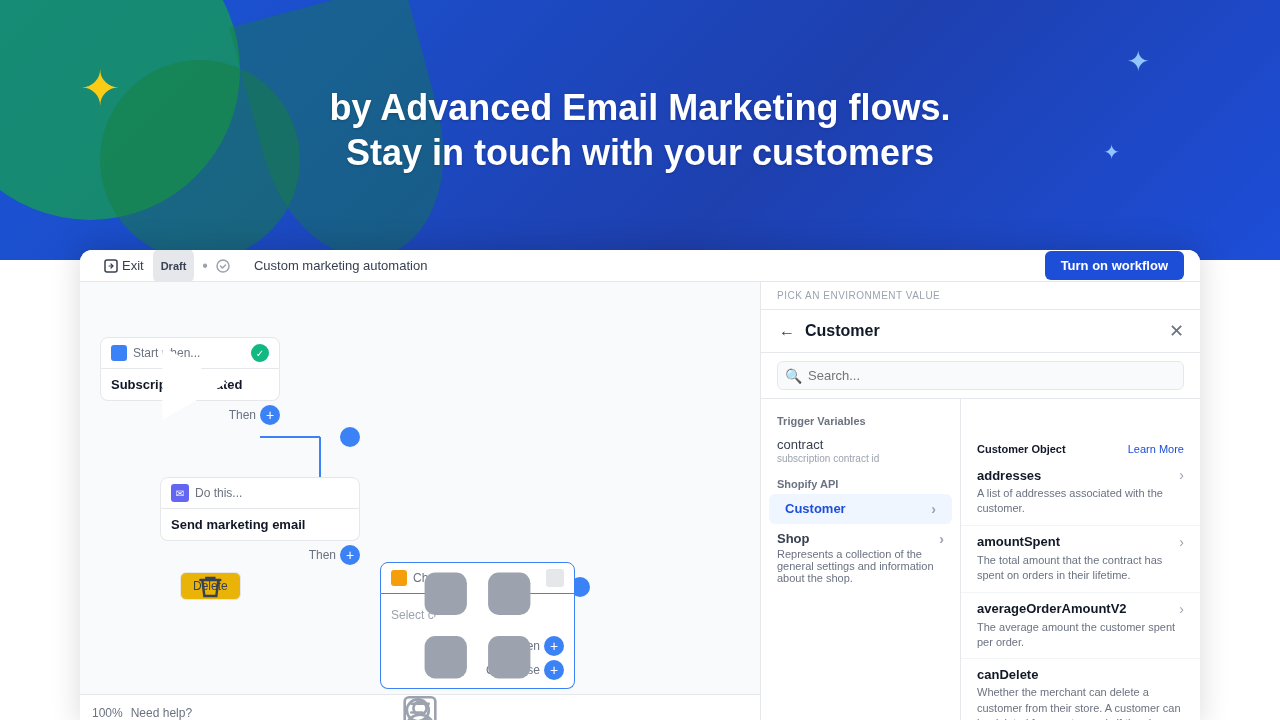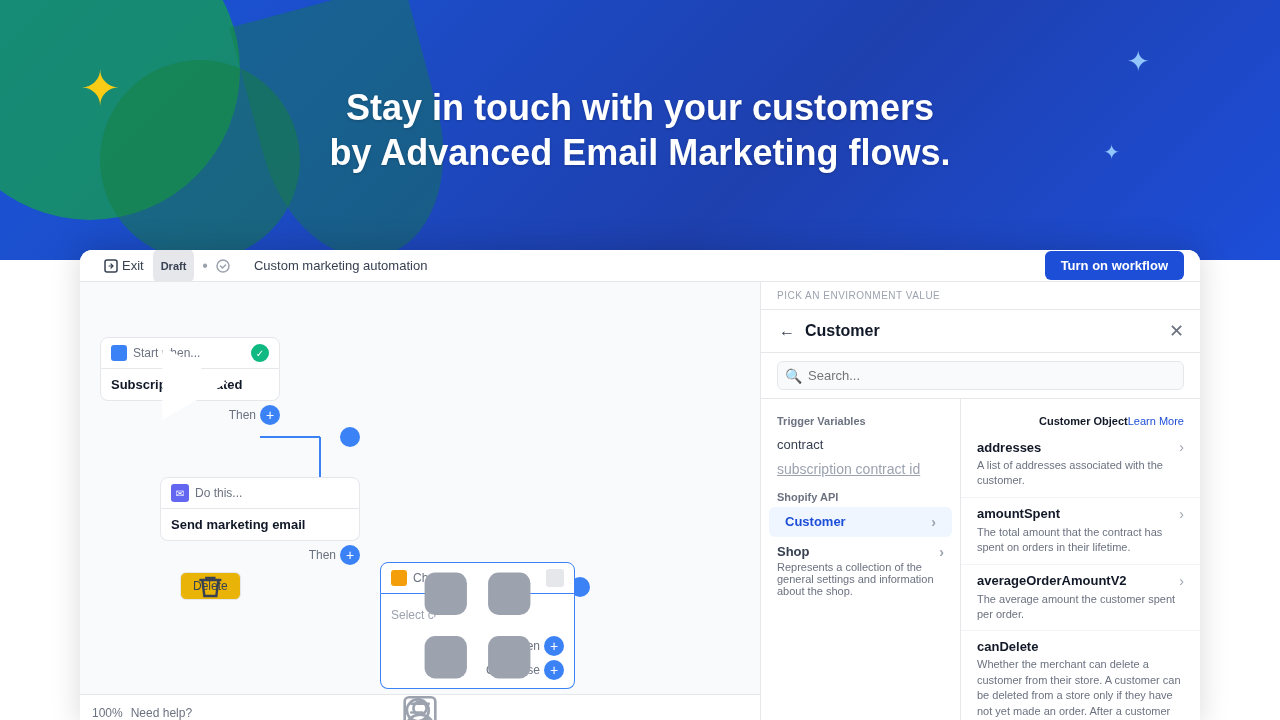--- a/index.html
+++ b/index.html
@@ -338,21 +338,21 @@
     .section-label {
       font-size: 11px; font-weight: 600; color: #6b7280;
       padding: 8px 16px 4px;
       text-transform: none;
     }
     .var-item {
       padding: 6px 16px;
       font-size: 13px; color: #374151;
     }
     .var-sub {
-      font-size: 14px; color: #9ca3af; margin-top: 9px; text-decoration: underline;
+      font-size: 10px; color: #9ca3af; margin-top: 1px;
     }
     .api-label {
       font-size: 11px; font-weight: 600; color: #6b7280;
       padding: 8px 16px 4px;
     }
     .api-item {
       padding: 7px 16px;
       font-size: 13px; font-weight: 600; color: #374151;
       cursor: pointer;
     }
@@ -363,22 +363,23 @@
     .api-item-desc {
       font-size: 11px; color: #6b7280; margin-top: 2px; font-weight: 400;
     }
     .api-item-row {
       display: flex; align-items: flex-start; justify-content: space-between;
     }
     .chevron-right { color: #9ca3af; font-size: 14px; }
 
     
     .right-section-header {
-      display: flex; align-items: center; justify-content: flex-end;
+      display: flex; align-items: center; justify-content: space-between;
       padding: 8px 16px 4px;
+      margin-top: 28px;
     }
     .right-section-title {
       font-size: 11px; font-weight: 700; color: #111827;
     }
     .learn-more-link {
       font-size: 11px; color: #1d4ed8; cursor: pointer; text-decoration: none;
     }
     .right-item {
       padding: 8px 16px;
       border-bottom: 1px solid #f3f4f6;
@@ -405,22 +406,22 @@
 <body>
 
 <div class="hero">
   <div class="hero-bg-shape1"></div>
   <div class="hero-bg-shape2"></div>
   <div class="hero-bg-shape3"></div>
   <span class="star-large">✦</span>
   <span class="star-small-top">✦</span>
   <span class="star-small-bottom">✦</span>
   <div class="hero-title">
+    <div>by Advanced Email Marketing flows.</div>
     <div>Stay in touch with your customers</div>
-    <div>by Advanced Email Marketing flows.</div>
   </div>
 </div>
 
 <div class="app-container">
 
   <div class="top-bar">
     <button class="exit-btn">
       <svg width="14" height="14" viewBox="0 0 14 14" fill="none">
         <rect x="1" y="1" width="12" height="12" rx="2" stroke="#374151" stroke-width="1.5" fill="none"></rect>
         <path d="M5 7h4M7 5l2 2-2 2" stroke="#374151" stroke-width="1.2" stroke-linecap="round"></path>

